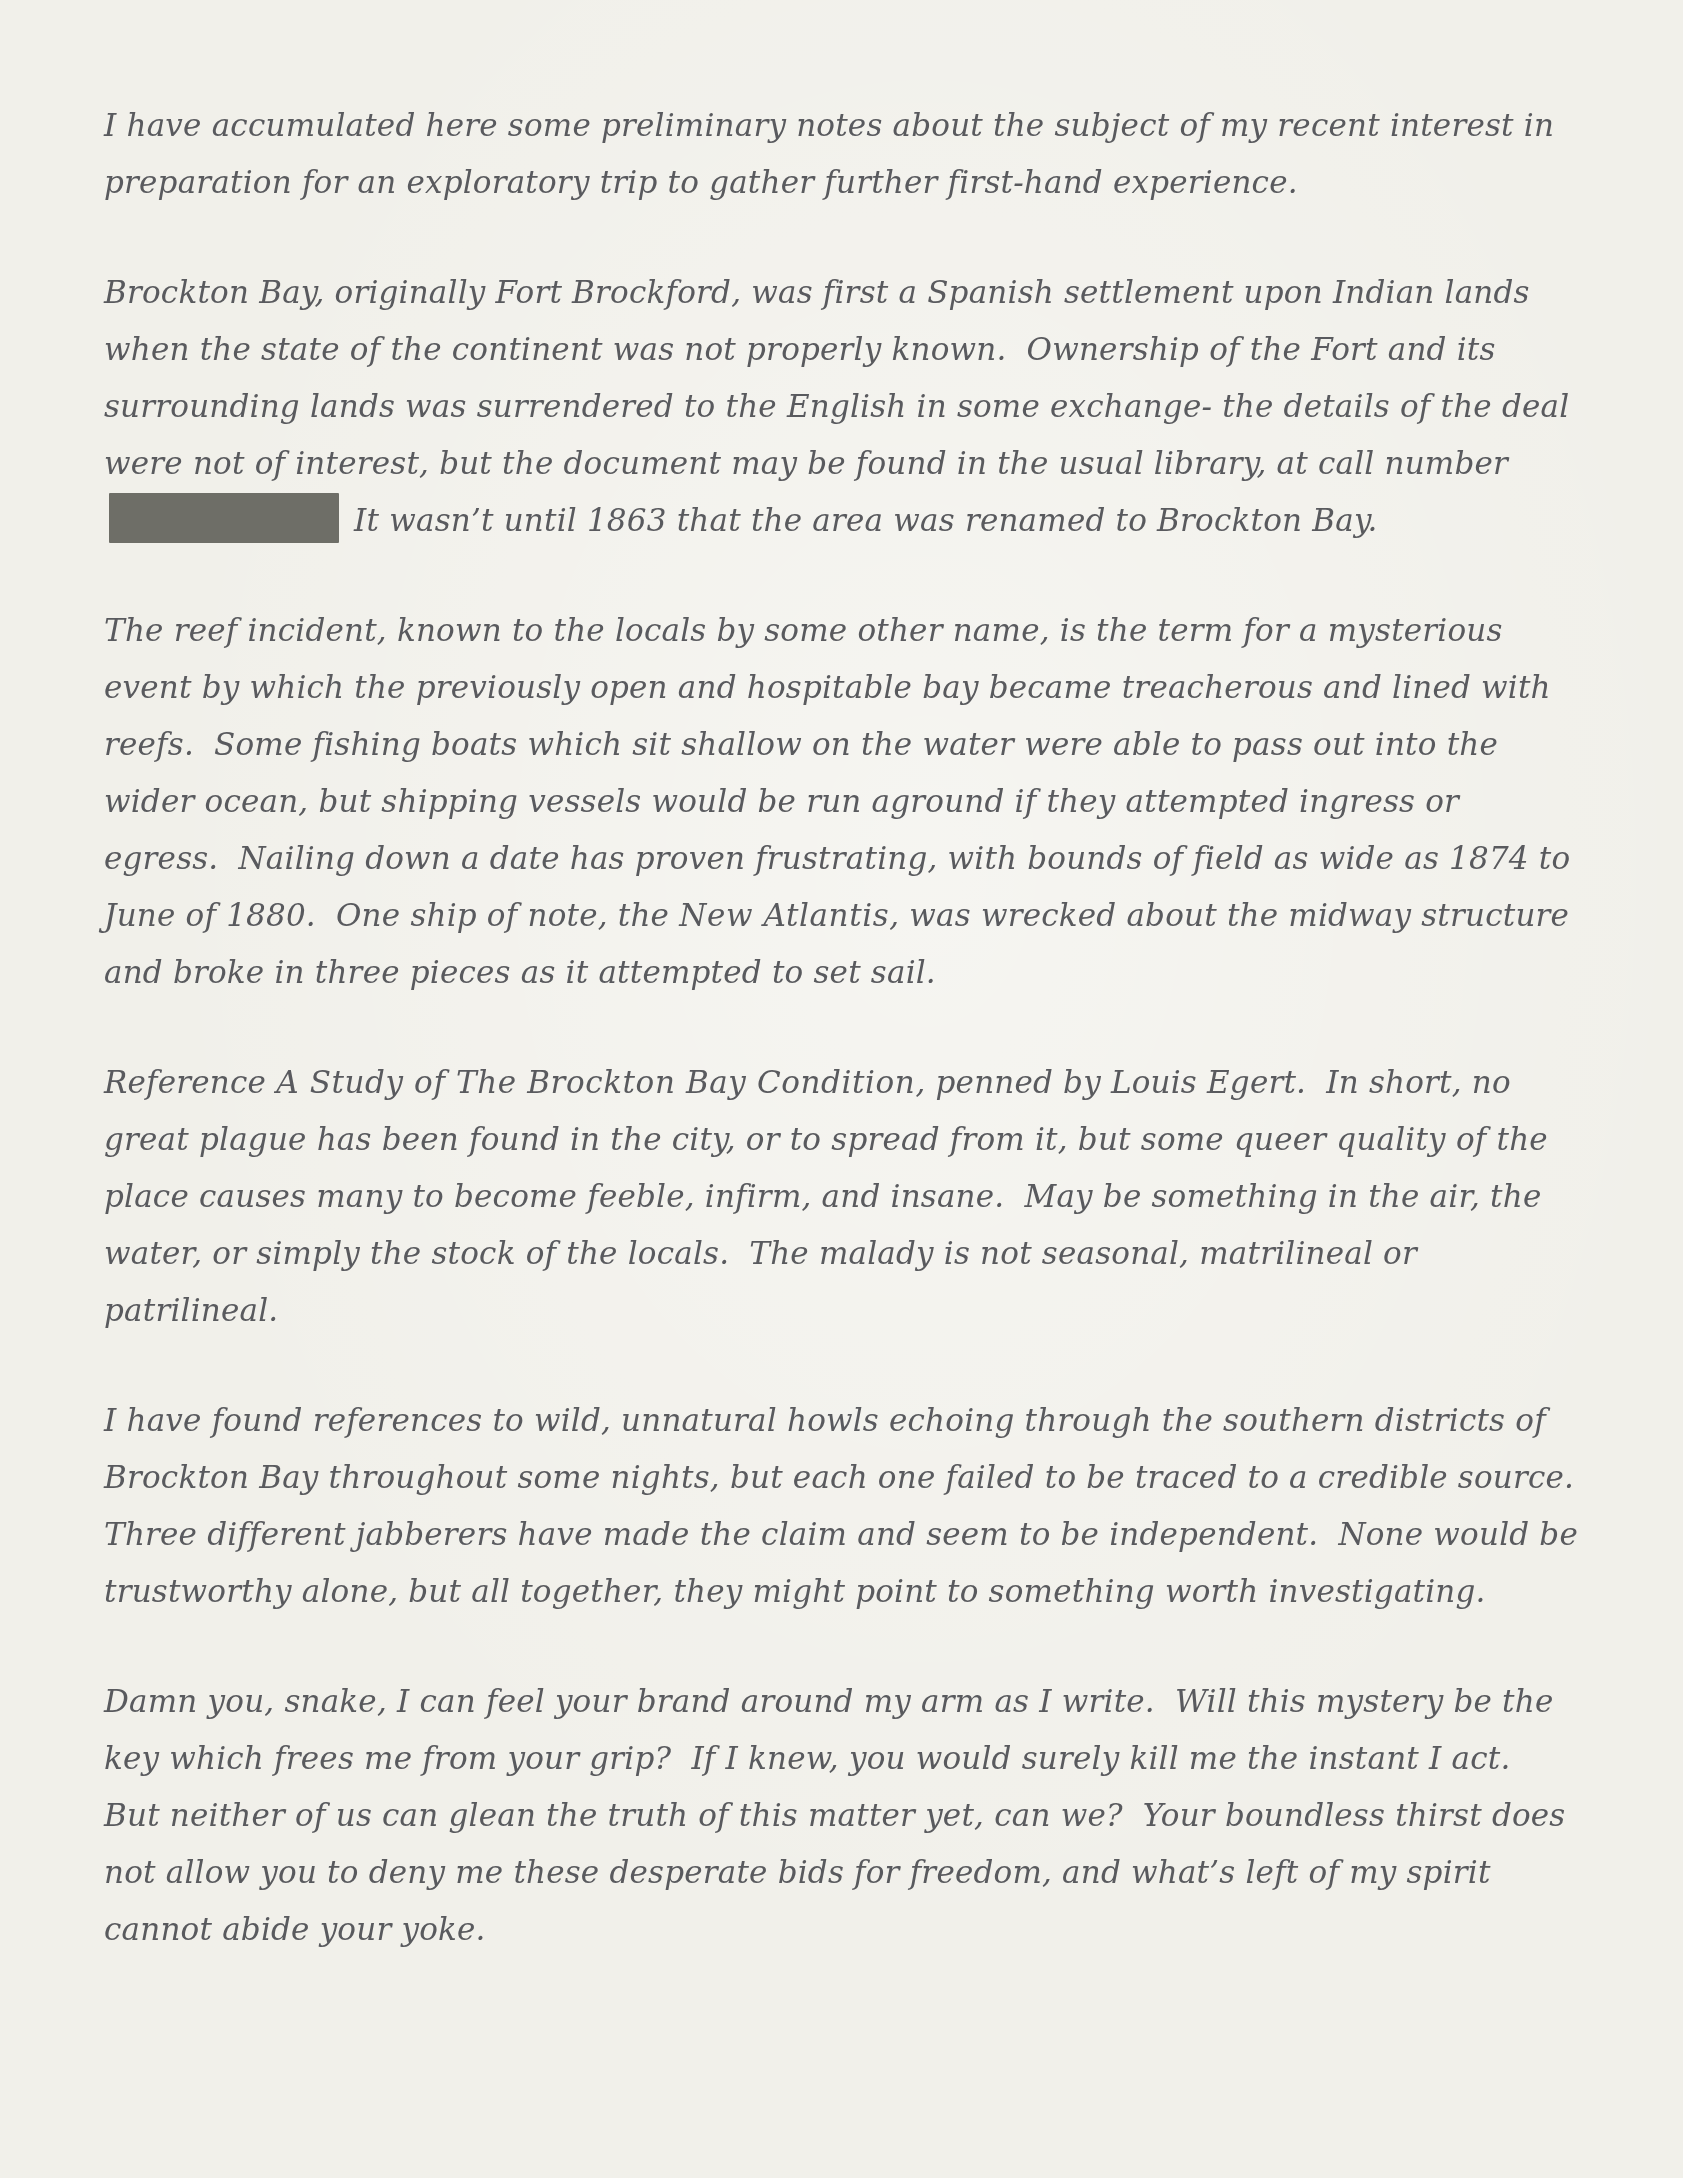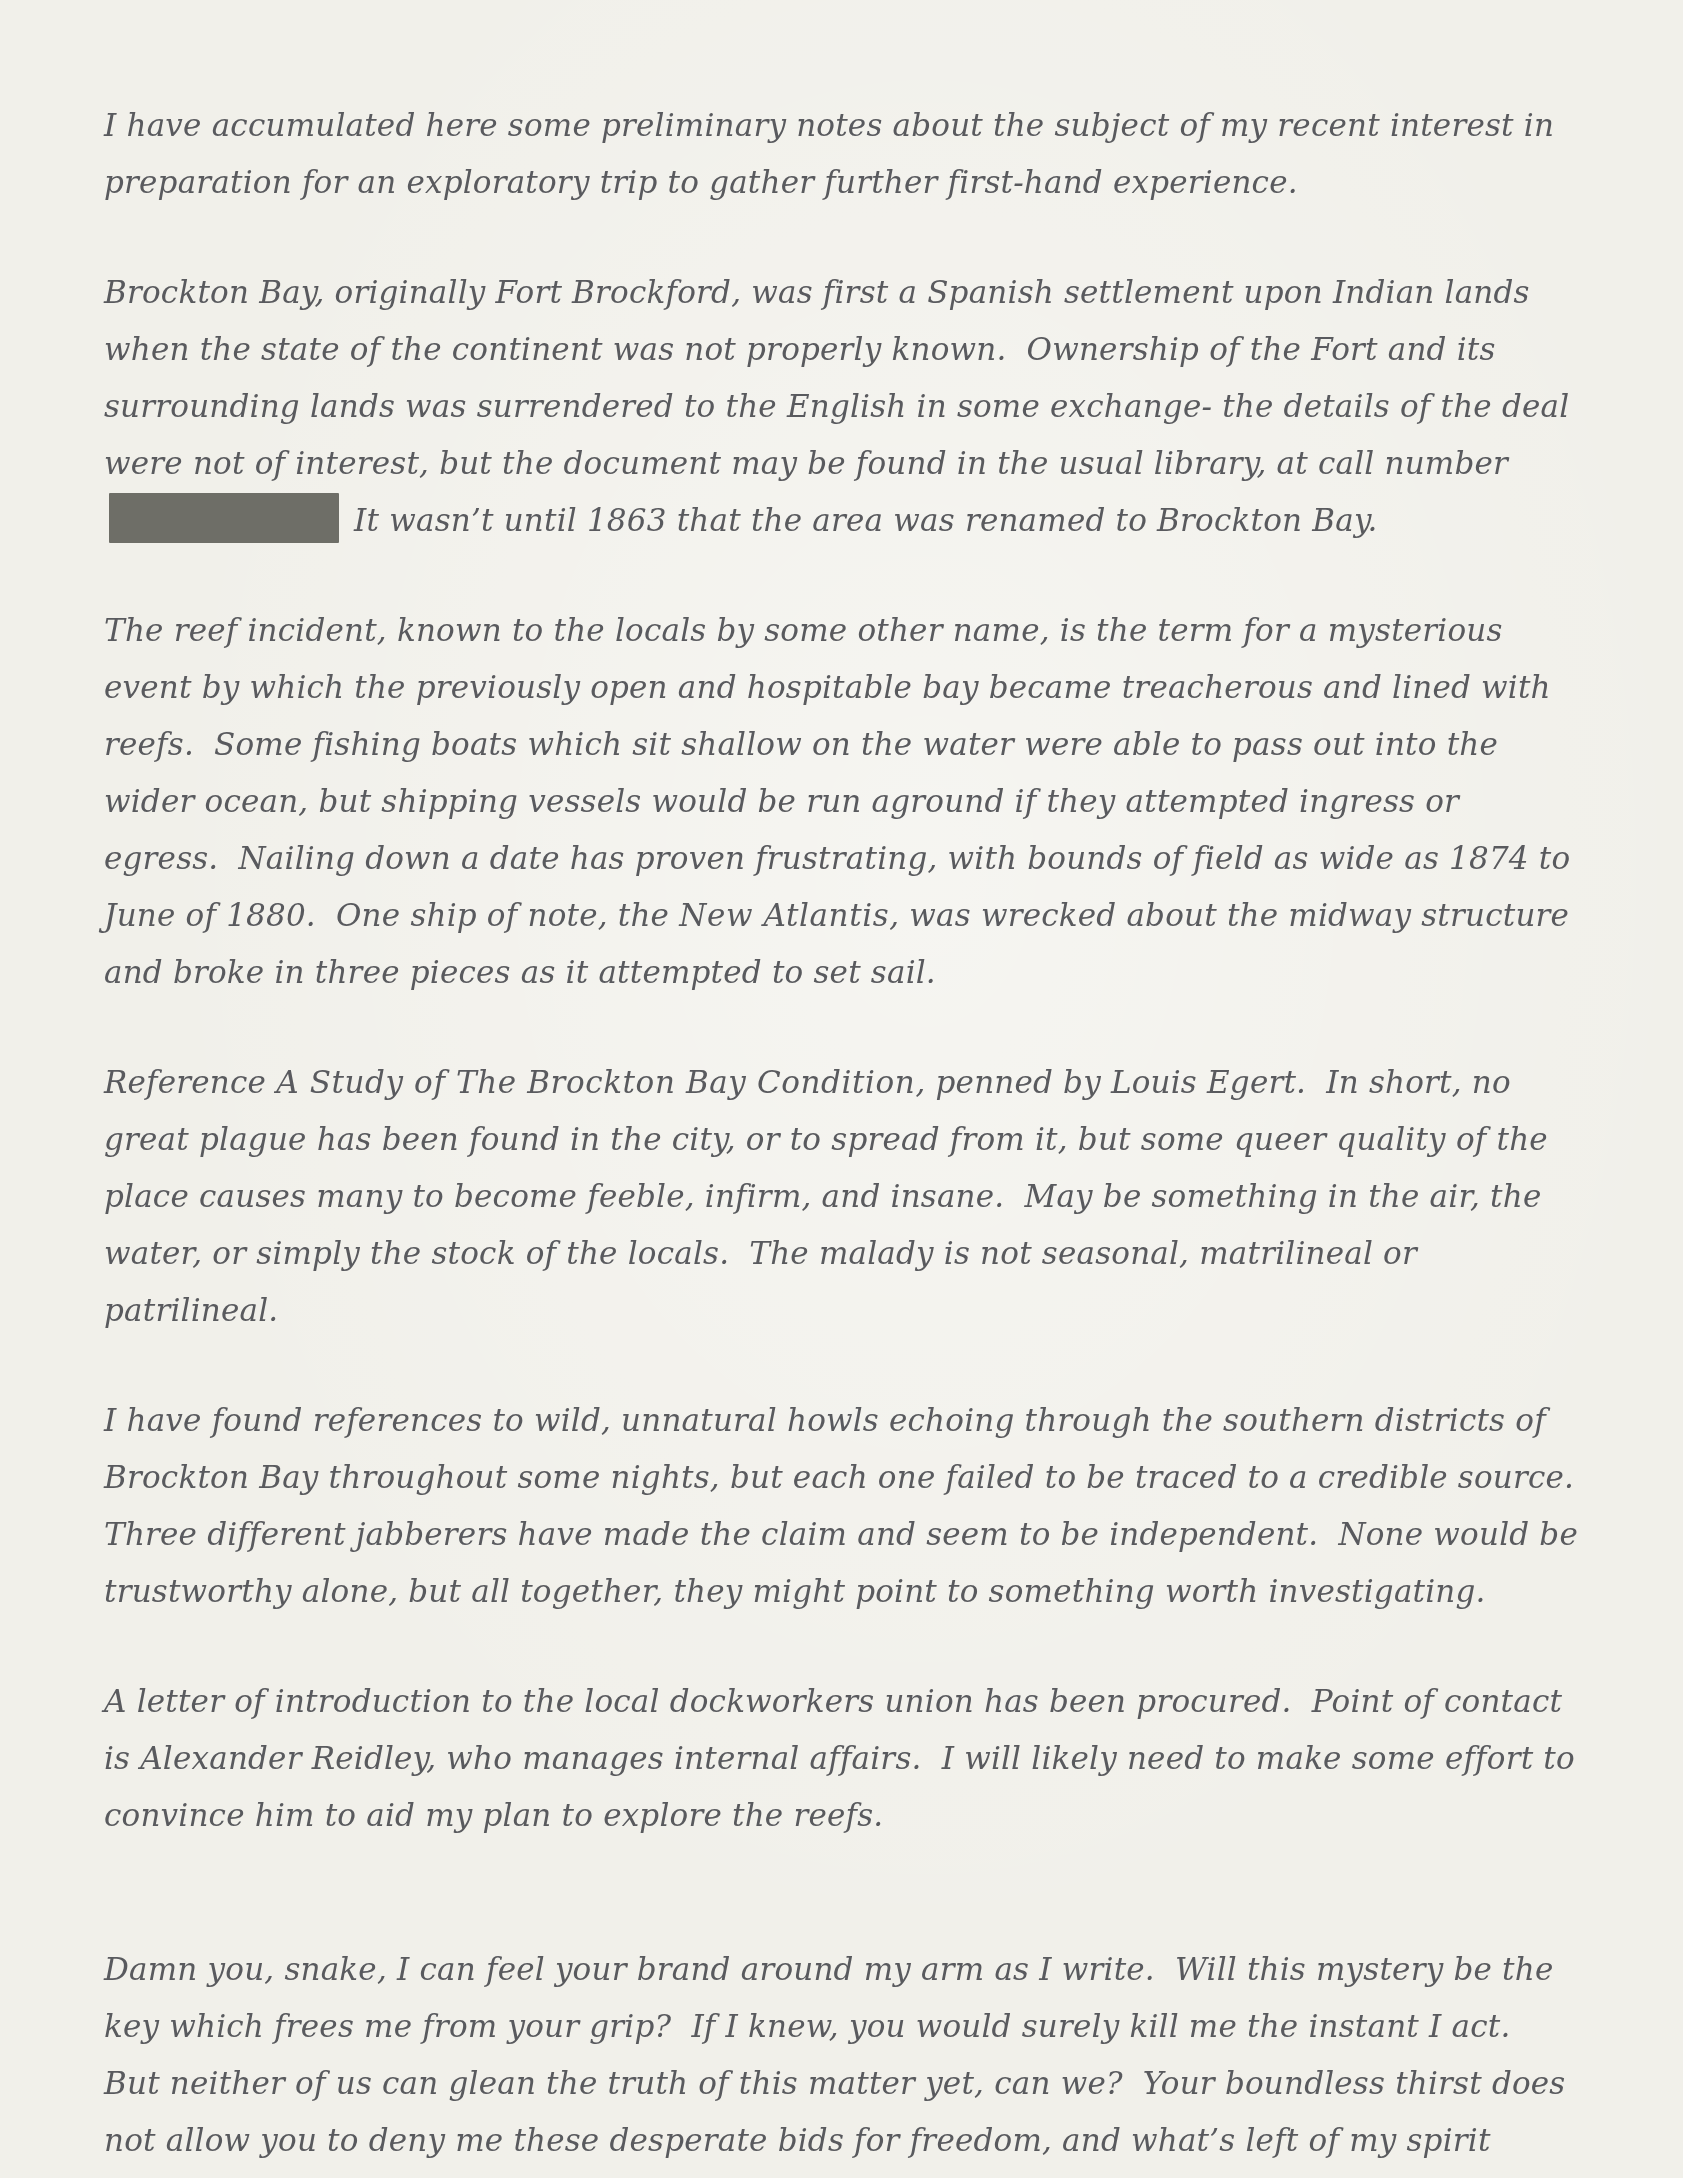--- a/index.html
+++ b/index.html
@@ -51,18 +51,17 @@
 <body>
 
 <div class="page">
   <div class="doc-body">
 
   <p class="para"><span class="text-run">I have accumulated here some preliminary notes about the subject of my recent interest in preparation for an exploratory trip to gather further first-hand experience.</span></p>
       <p class="para"><span class="text-run">Brockton Bay, originally Fort Brockford, was first a Spanish settlement upon Indian lands when the state of the continent was not properly known.  Ownership of the Fort and its surrounding lands was surrendered to the English in some exchange- the details of the deal were not of interest, but the document may be found in the usual library, at call number</span><span class="redaction"></span><span class="text-run"> It wasn’t until 1863 that the area was renamed to Brockton Bay.</span></p>
       <p class="para"><span class="text-run">The reef incident, known to the locals by some other name, is the term for a mysterious event by which the previously open and hospitable bay became treacherous and lined with reefs.  Some fishing boats which sit shallow on the water were able to pass out into the wider ocean, but shipping vessels would be run aground if they attempted ingress or egress.  Nailing down a date has proven frustrating, with bounds of field as wide as 1874 to June of 1880.  One ship of note, the </span><span class="work-title">New Atlantis</span><span class="text-run">, was wrecked about the midway structure and broke in three pieces as it attempted to set sail.</span></p>
       <p class="para"><span class="text-run">Reference </span><span class="work-title">A Study of The Brockton Bay Condition</span><span class="text-run">, penned by Louis Egert.  In short, no great plague has been found in the city, or to spread from it, but some queer quality of the place causes many to become feeble, infirm, and insane.  May be something in the air, the water, or simply the stock of the locals.  The malady is not seasonal, matrilineal or patrilineal.</span></p>
       <p class="para"><span class="text-run">I have found references to wild, unnatural howls echoing through the southern districts of Brockton Bay throughout some nights, but each one failed to be traced to a credible source. Three different jabberers have made the claim and seem to be independent.  None would be trustworthy alone, but all together, they might point to something worth investigating.</span></p>
-      <p class="para"><span class="text-run">A letter of introduction to the local dockworkers union has been procured.  Point of contact is Alexander Reidley, who manages internal affairs.  I will likely need to make some effort to convince him to aid my plan to explore the reefs.</span></p>
       <p class="para"><span class="text-run">Damn you, snake, I can feel your brand around my arm as I write.  Will this mystery be the key which frees me from your grip?  If I knew, you would surely kill me the instant I act.  But neither of us can glean the truth of this matter yet, can we?  Your boundless thirst does not allow you to deny me these desperate bids for freedom, and what’s left of my spirit cannot abide your yoke.</span></p>
     </div>
 
 </div>
 
 
 </body></html>

